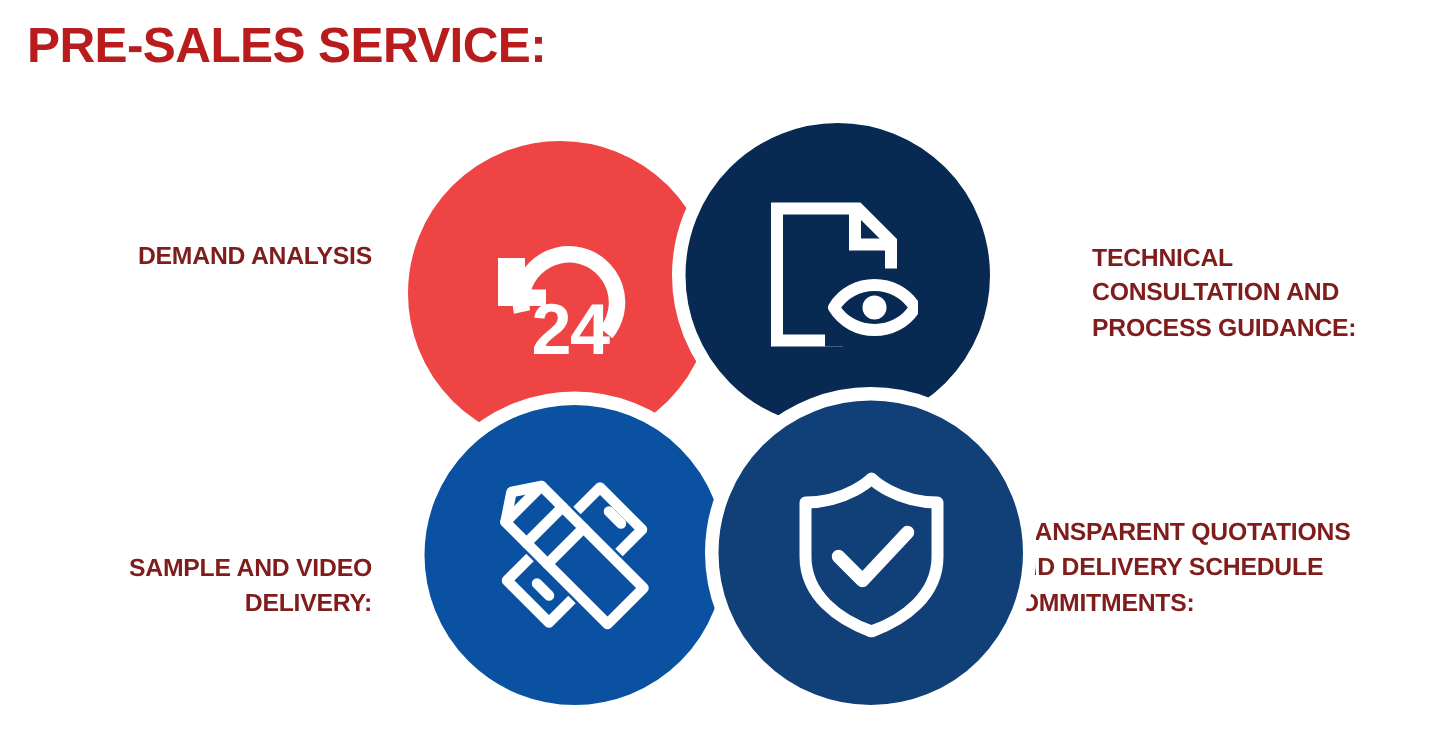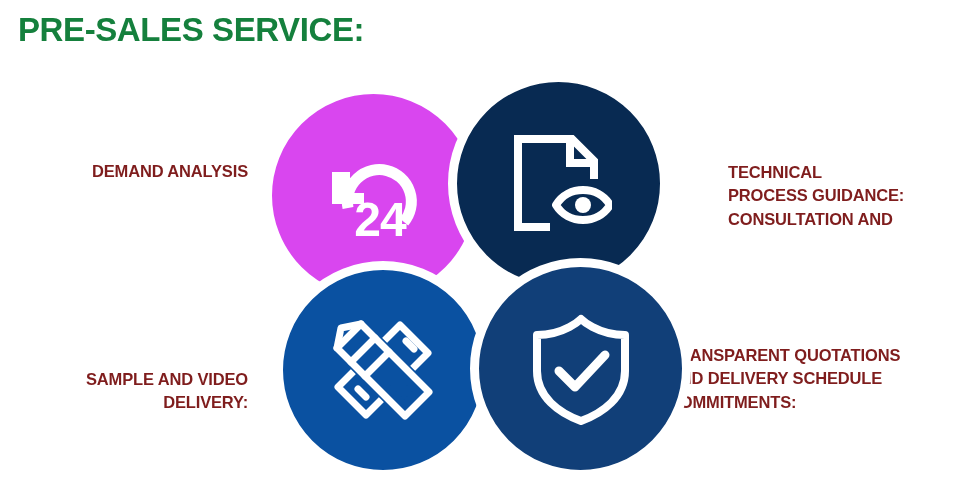--- a/index.html
+++ b/index.html
@@ -22,21 +22,21 @@
   }
 
   
   .page-title {
     position: absolute;
     left: 18px;
     top: 10px;
     font-size: 33px;
     font-weight: bold;
     letter-spacing: -0.4px;
-    color: #15803d;
+    color: #b91c1c;
     white-space: nowrap;
     line-height: 1.2;
   }
 
   
   .cluster {
     position: absolute;
     left: 0;
     top: 0;
     width: 960px;
@@ -84,21 +84,21 @@
 </style>
 </head>
 <body>
 
 <div id="stage">
 
   <div class="page-title">PRE-SALES SERVICE:</div>
 
   <div class="cluster">
 
-    <div class="bubble bubble-tl" style="background:#d946ef">
+    <div class="bubble bubble-tl" style="background:#ef4444">
       <span>
         <svg width="112" height="104" viewBox="0 0 112 104" fill="none">
 
           <path d="M30 64 A32 32 0 1 1 86 78" stroke="#ffffff" stroke-width="11" stroke-linecap="butt" fill="none"></path>
 
           <path d="M14 28 L14 60 L46 60 L46 49 L32 49 L32 28 Z" fill="#ffffff"></path>
 
           <text x="62" y="92" font-family="'Liberation Sans', sans-serif" font-size="48" font-weight="bold" fill="#ffffff" text-anchor="middle" letter-spacing="-1">24</text>
 
           <path d="M44 56 L44 104 L104 104 L104 56 Z" fill="#9FB6D4" opacity="0"></path>
@@ -160,22 +160,22 @@
     </div>
 
   </div>
 
   <div class="label label-left label-tl">
     <div>DEMAND ANALYSIS</div>
   </div>
 
   <div class="label label-right label-tr">
     <div>TECHNICAL</div>
+    <div>CONSULTATION AND</div>
     <div>PROCESS GUIDANCE:</div>
-    <div>CONSULTATION AND</div>
   </div>
 
   <div class="label label-left label-bl">
     <div>SAMPLE AND VIDEO</div>
     <div>DELIVERY:</div>
   </div>
 
   <div class="label label-right label-br">
     <div>TRANSPARENT QUOTATIONS</div>
     <div>AND DELIVERY SCHEDULE</div>

